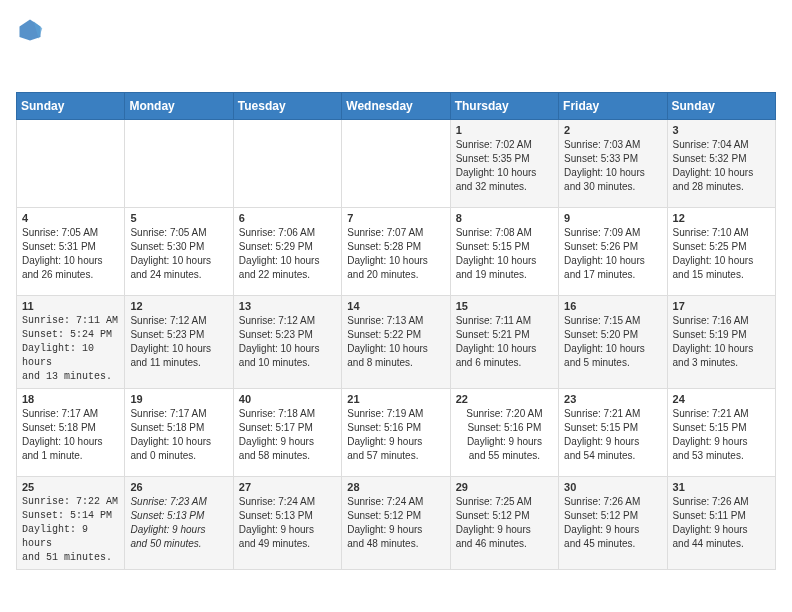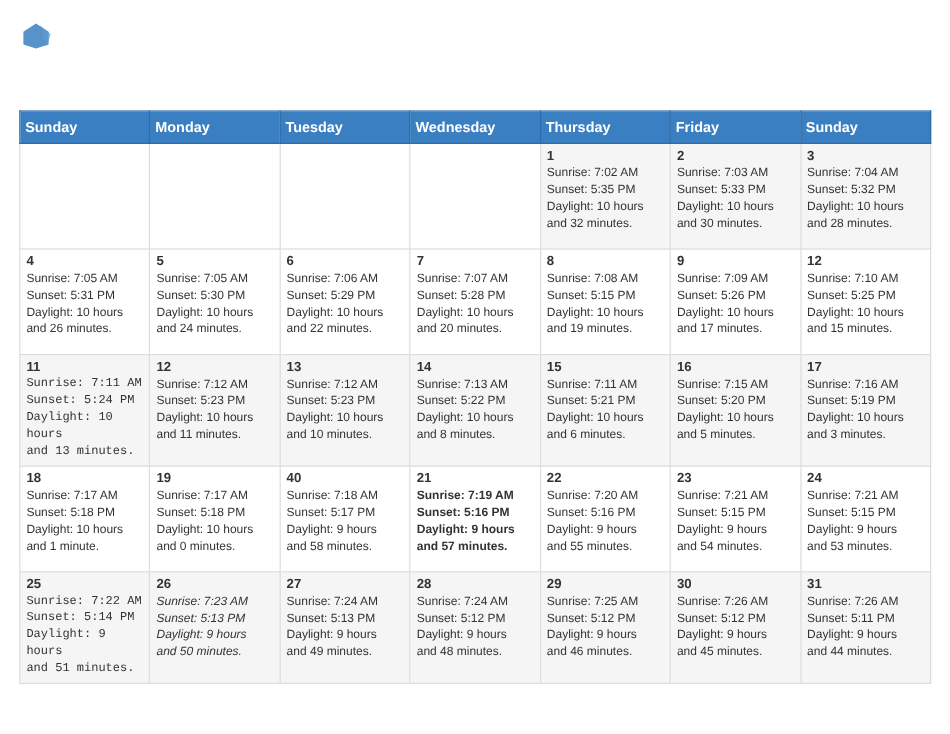--- a/index.html
+++ b/index.html
@@ -273,28 +273,28 @@
         </td>
         <td>
           <span class="day-num">40</span>
           <div class="day-info" style="white-space: pre-line;">Sunrise: 7:18 AM
 Sunset: 5:17 PM
 Daylight: 9 hours
 and 58 minutes.</div>
         </td>
         <td>
           <span class="day-num">21</span>
-          <div class="day-info" style="white-space: pre-line; font-weight: bold;">Sunrise: 7:19 AM
+          <div class="day-info" style="white-space: pre-line;">Sunrise: 7:19 AM
 Sunset: 5:16 PM
 Daylight: 9 hours
 and 57 minutes.</div>
         </td>
         <td>
           <span class="day-num">22</span>
-          <div class="day-info" style="white-space: pre-line;">Sunrise: 7:20 AM
+          <div class="day-info" style="white-space: pre-line; text-align: center;">Sunrise: 7:20 AM
 Sunset: 5:16 PM
 Daylight: 9 hours
 and 55 minutes.</div>
         </td>
         <td>
           <span class="day-num">23</span>
           <div class="day-info" style="white-space: pre-line;">Sunrise: 7:21 AM
 Sunset: 5:15 PM
 Daylight: 9 hours
 and 54 minutes.</div>

